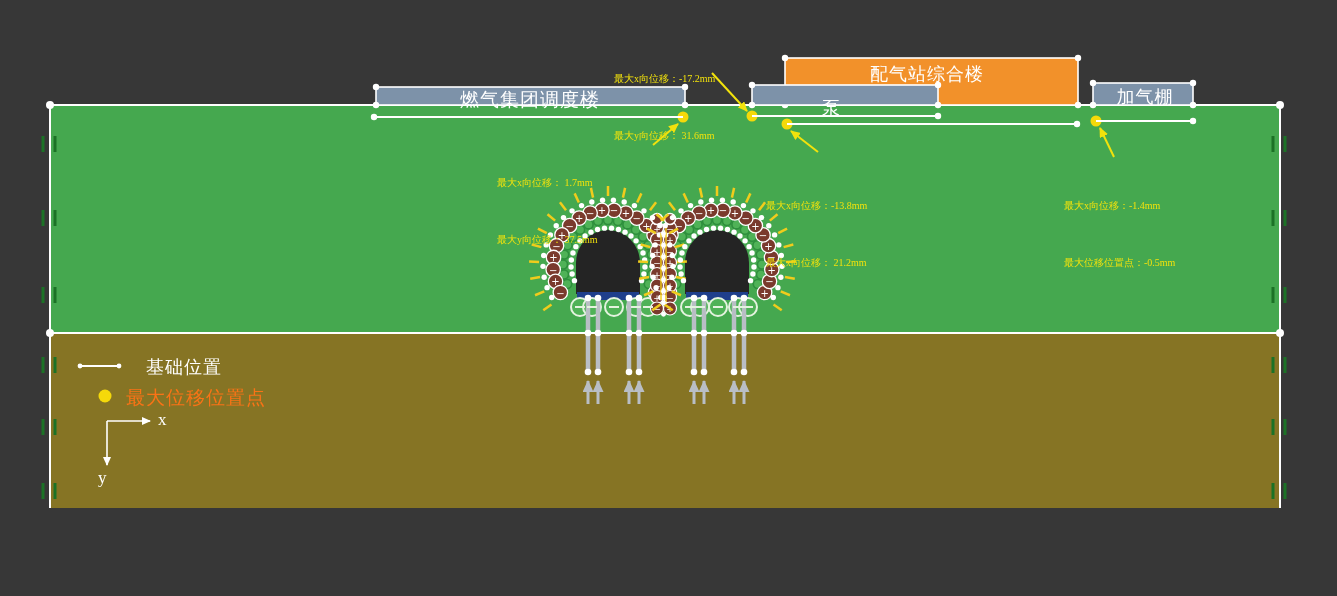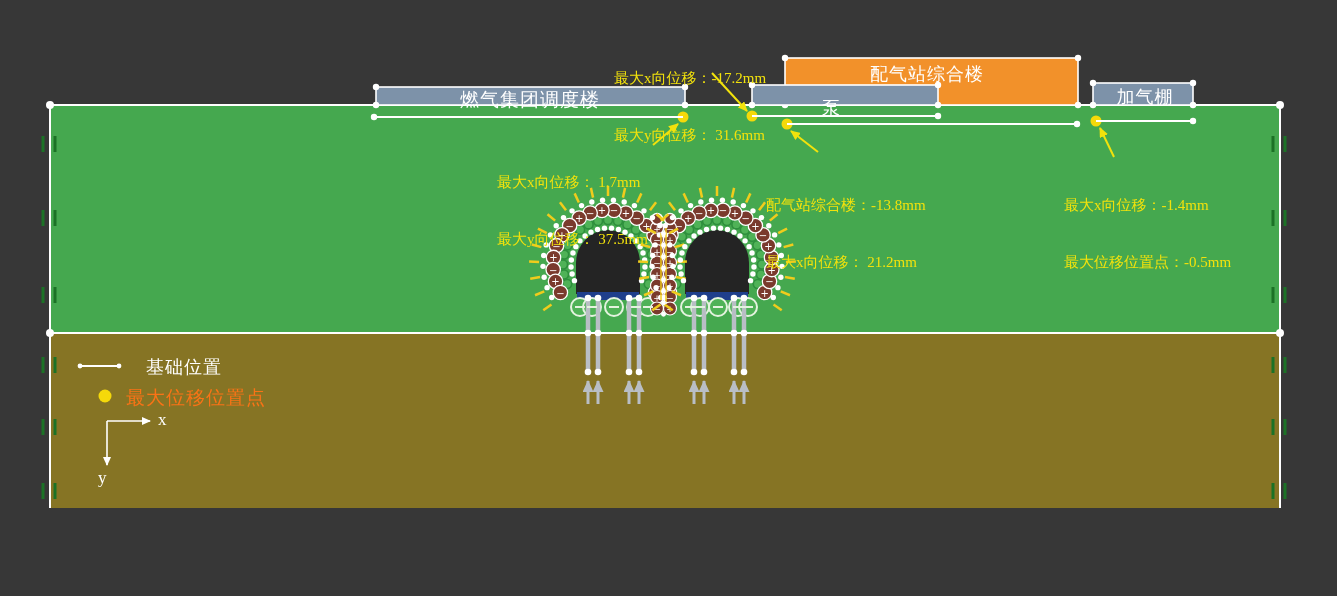--- a/index.html
+++ b/index.html
@@ -7,21 +7,21 @@
     position:relative;width:1337px;height:596px;overflow:hidden;
     background:#373737;
     font-family:"Liberation Serif","DejaVu Serif",serif;
   }
   .stage svg{position:absolute;left:0;top:0;}
   .lbl{position:absolute;color:#ffffff;text-align:center;margin-top:32px;}
   .lbl-dispatch{left:440px;top:55px;width:180px;font-size:19px;letter-spacing:1px;}
   .lbl-complex {left:847px;top:30px;width:160px;font-size:18px;letter-spacing:1px;}
   .lbl-pump    {left:801px;top:64px;width:60px; font-size:18px;}
   .lbl-shed    {left:1085px;top:53px;width:120px;font-size:18px;letter-spacing:1px;}
-  .anno{position:absolute;color:#F2E20C;font-size:15px;line-height:19px;white-space:pre;}
+  .anno{position:absolute;color:#F2E20C;font-size:10px;line-height:19px;white-space:pre;}
   .a1{left:614px;top:31px;}
   .a2{left:497px;top:135px;}
   .a3{left:766px;top:158px;}
   .a4{left:1064px;top:158px;}
   .lg1{position:absolute;left:126px;top:355px;font-size:18px;color:#ffffff;letter-spacing:1px;margin-left:20px;}
   .lg2{position:absolute;left:126px;top:385px;font-size:19px;color:#f97316;letter-spacing:1px;}
   .axlbl{position:absolute;color:#ffffff;font-size:17px;}
   .ax-x{left:158px;top:410px;}
   .ax-y{left:98px;top:468px;}
 </style>
@@ -508,21 +508,21 @@
 
   <div class="anno a1">
     <div>最大x向位移：-17.2mm</div>
     <div>最大y向位移： 31.6mm</div>
   </div>
   <div class="anno a2">
     <div>最大x向位移： 1.7mm</div>
     <div>最大y向位移： 37.5mm</div>
   </div>
   <div class="anno a3">
-    <div>配气站综合楼：-13.8mm</div>
+    <div>最大x向位移：-13.8mm</div>
     <div>最大x向位移： 21.2mm</div>
   </div>
   <div class="anno a4">
     <div>最大x向位移：-1.4mm</div>
     <div>最大位移位置点：-0.5mm</div>
   </div>
 
   <div class="lg1">基础位置</div>
   <div class="lg2">最大位移位置点</div>
 

